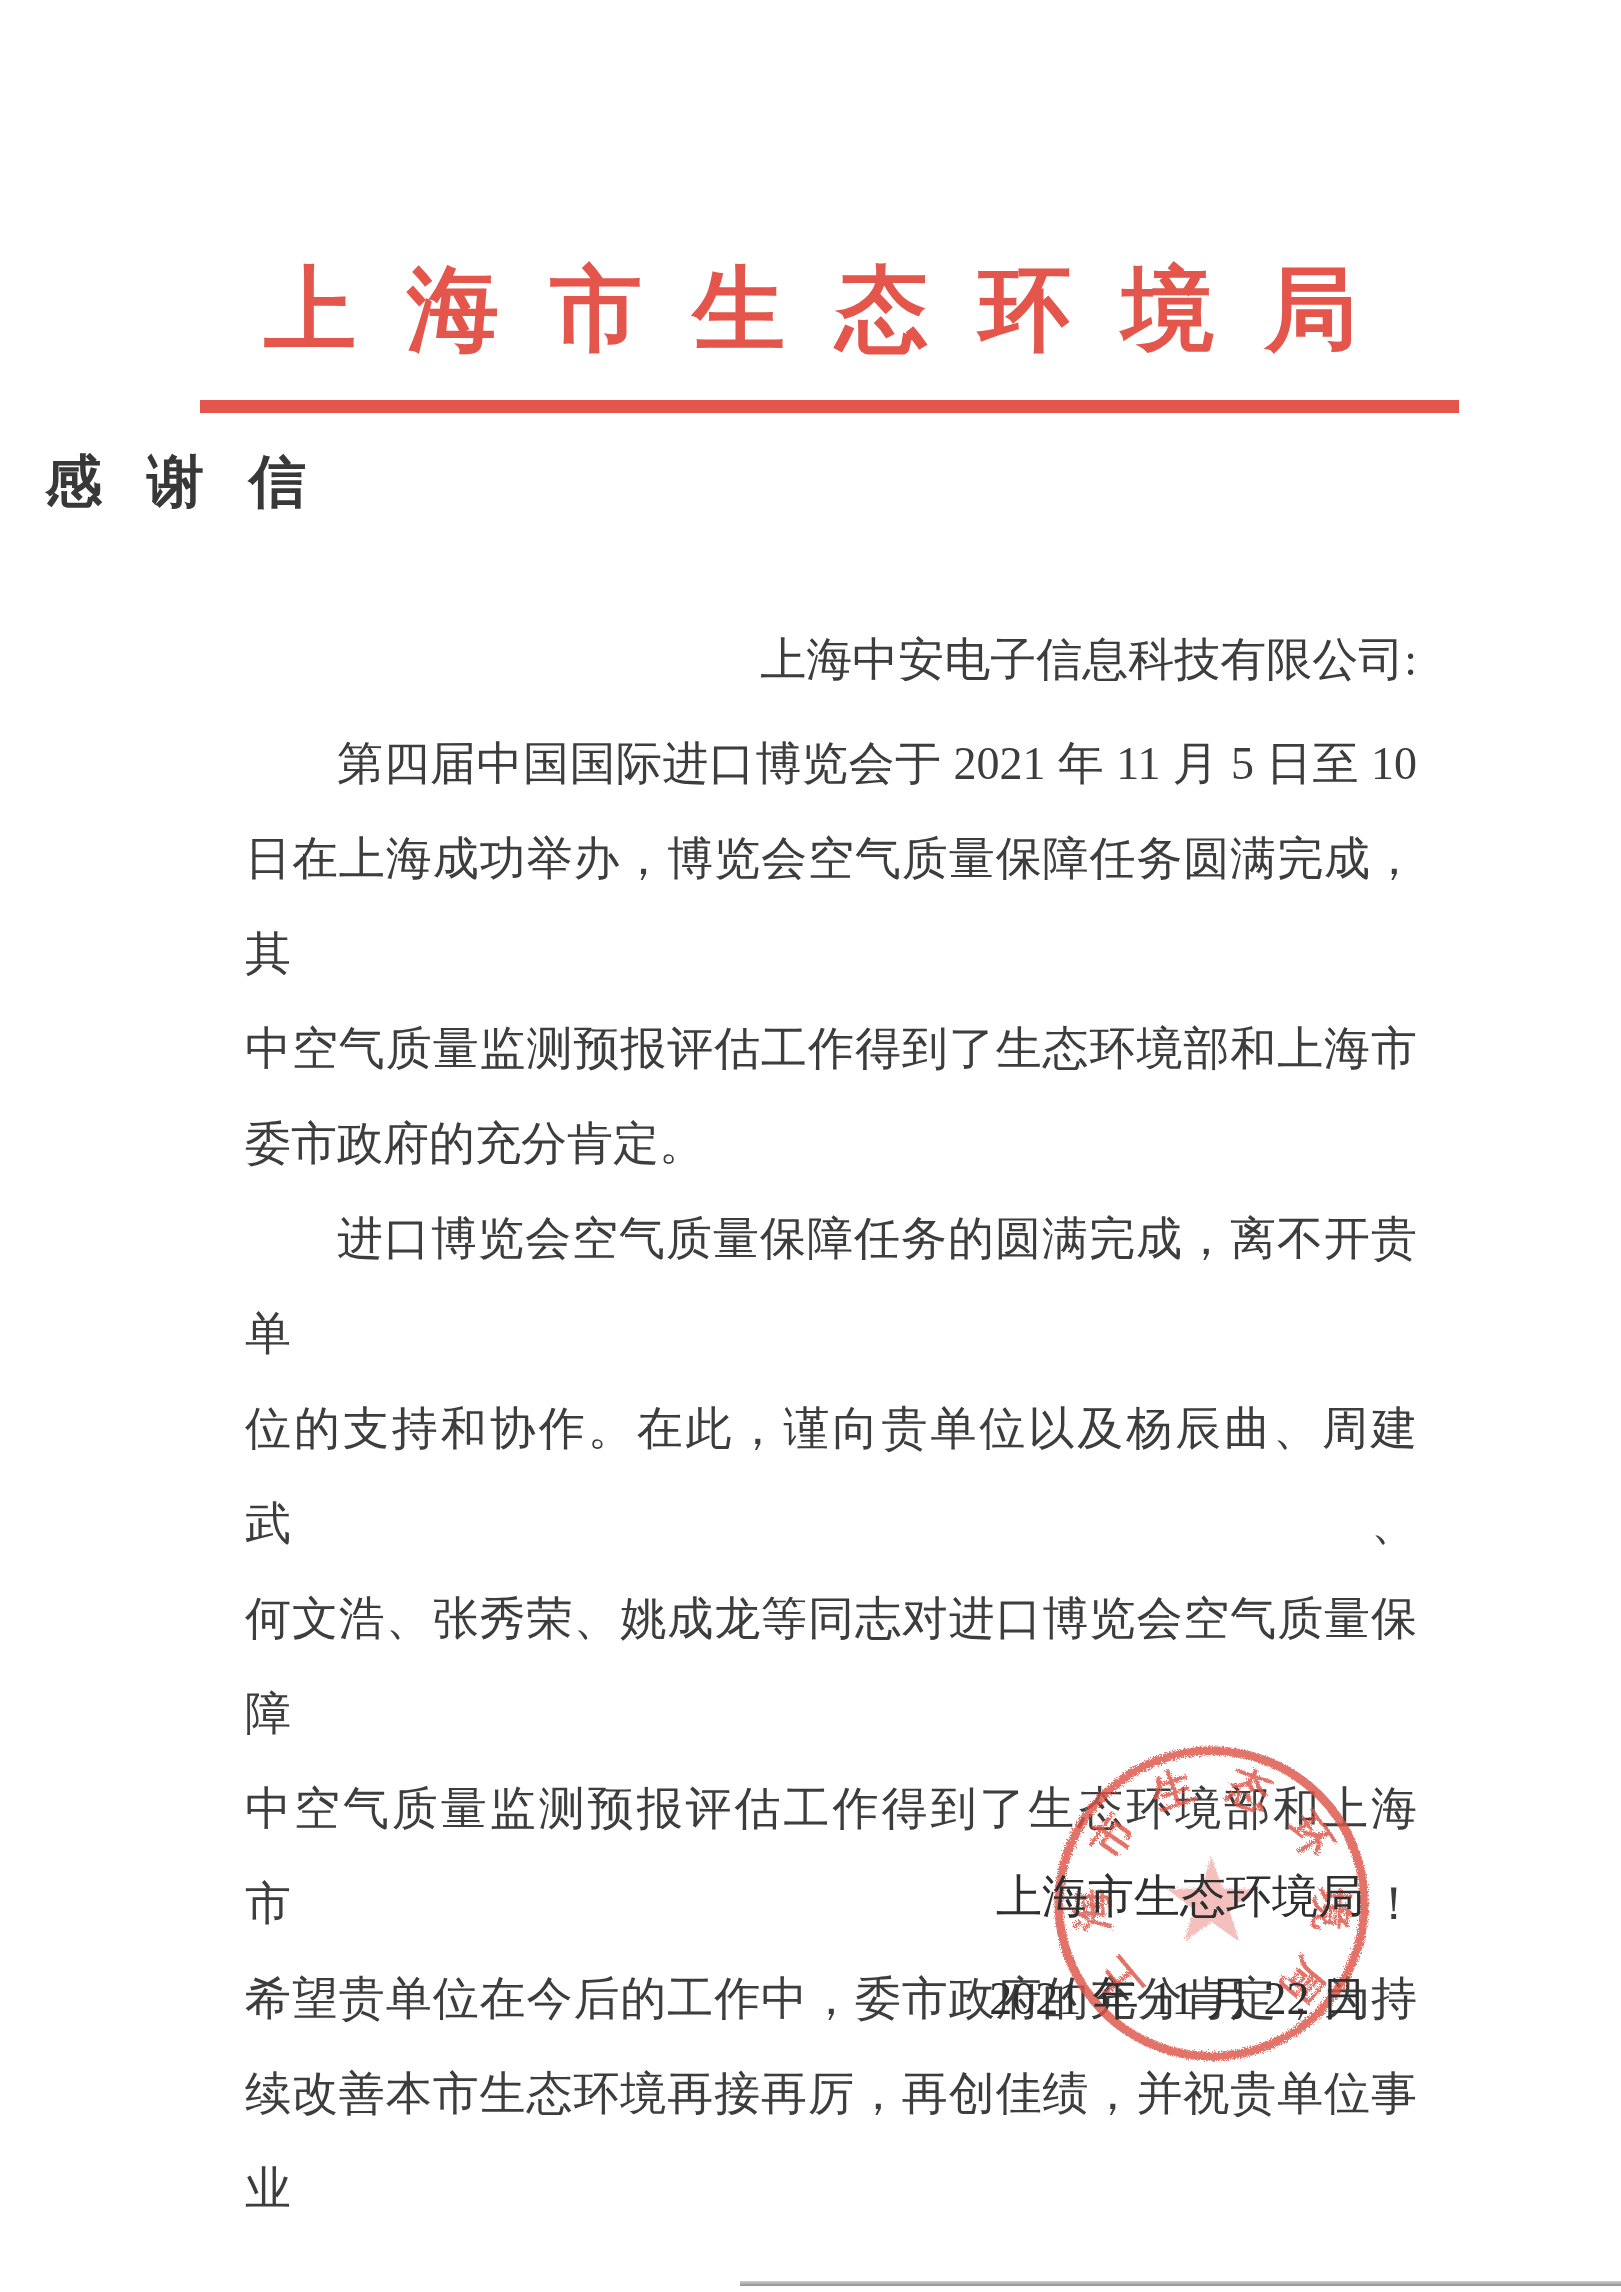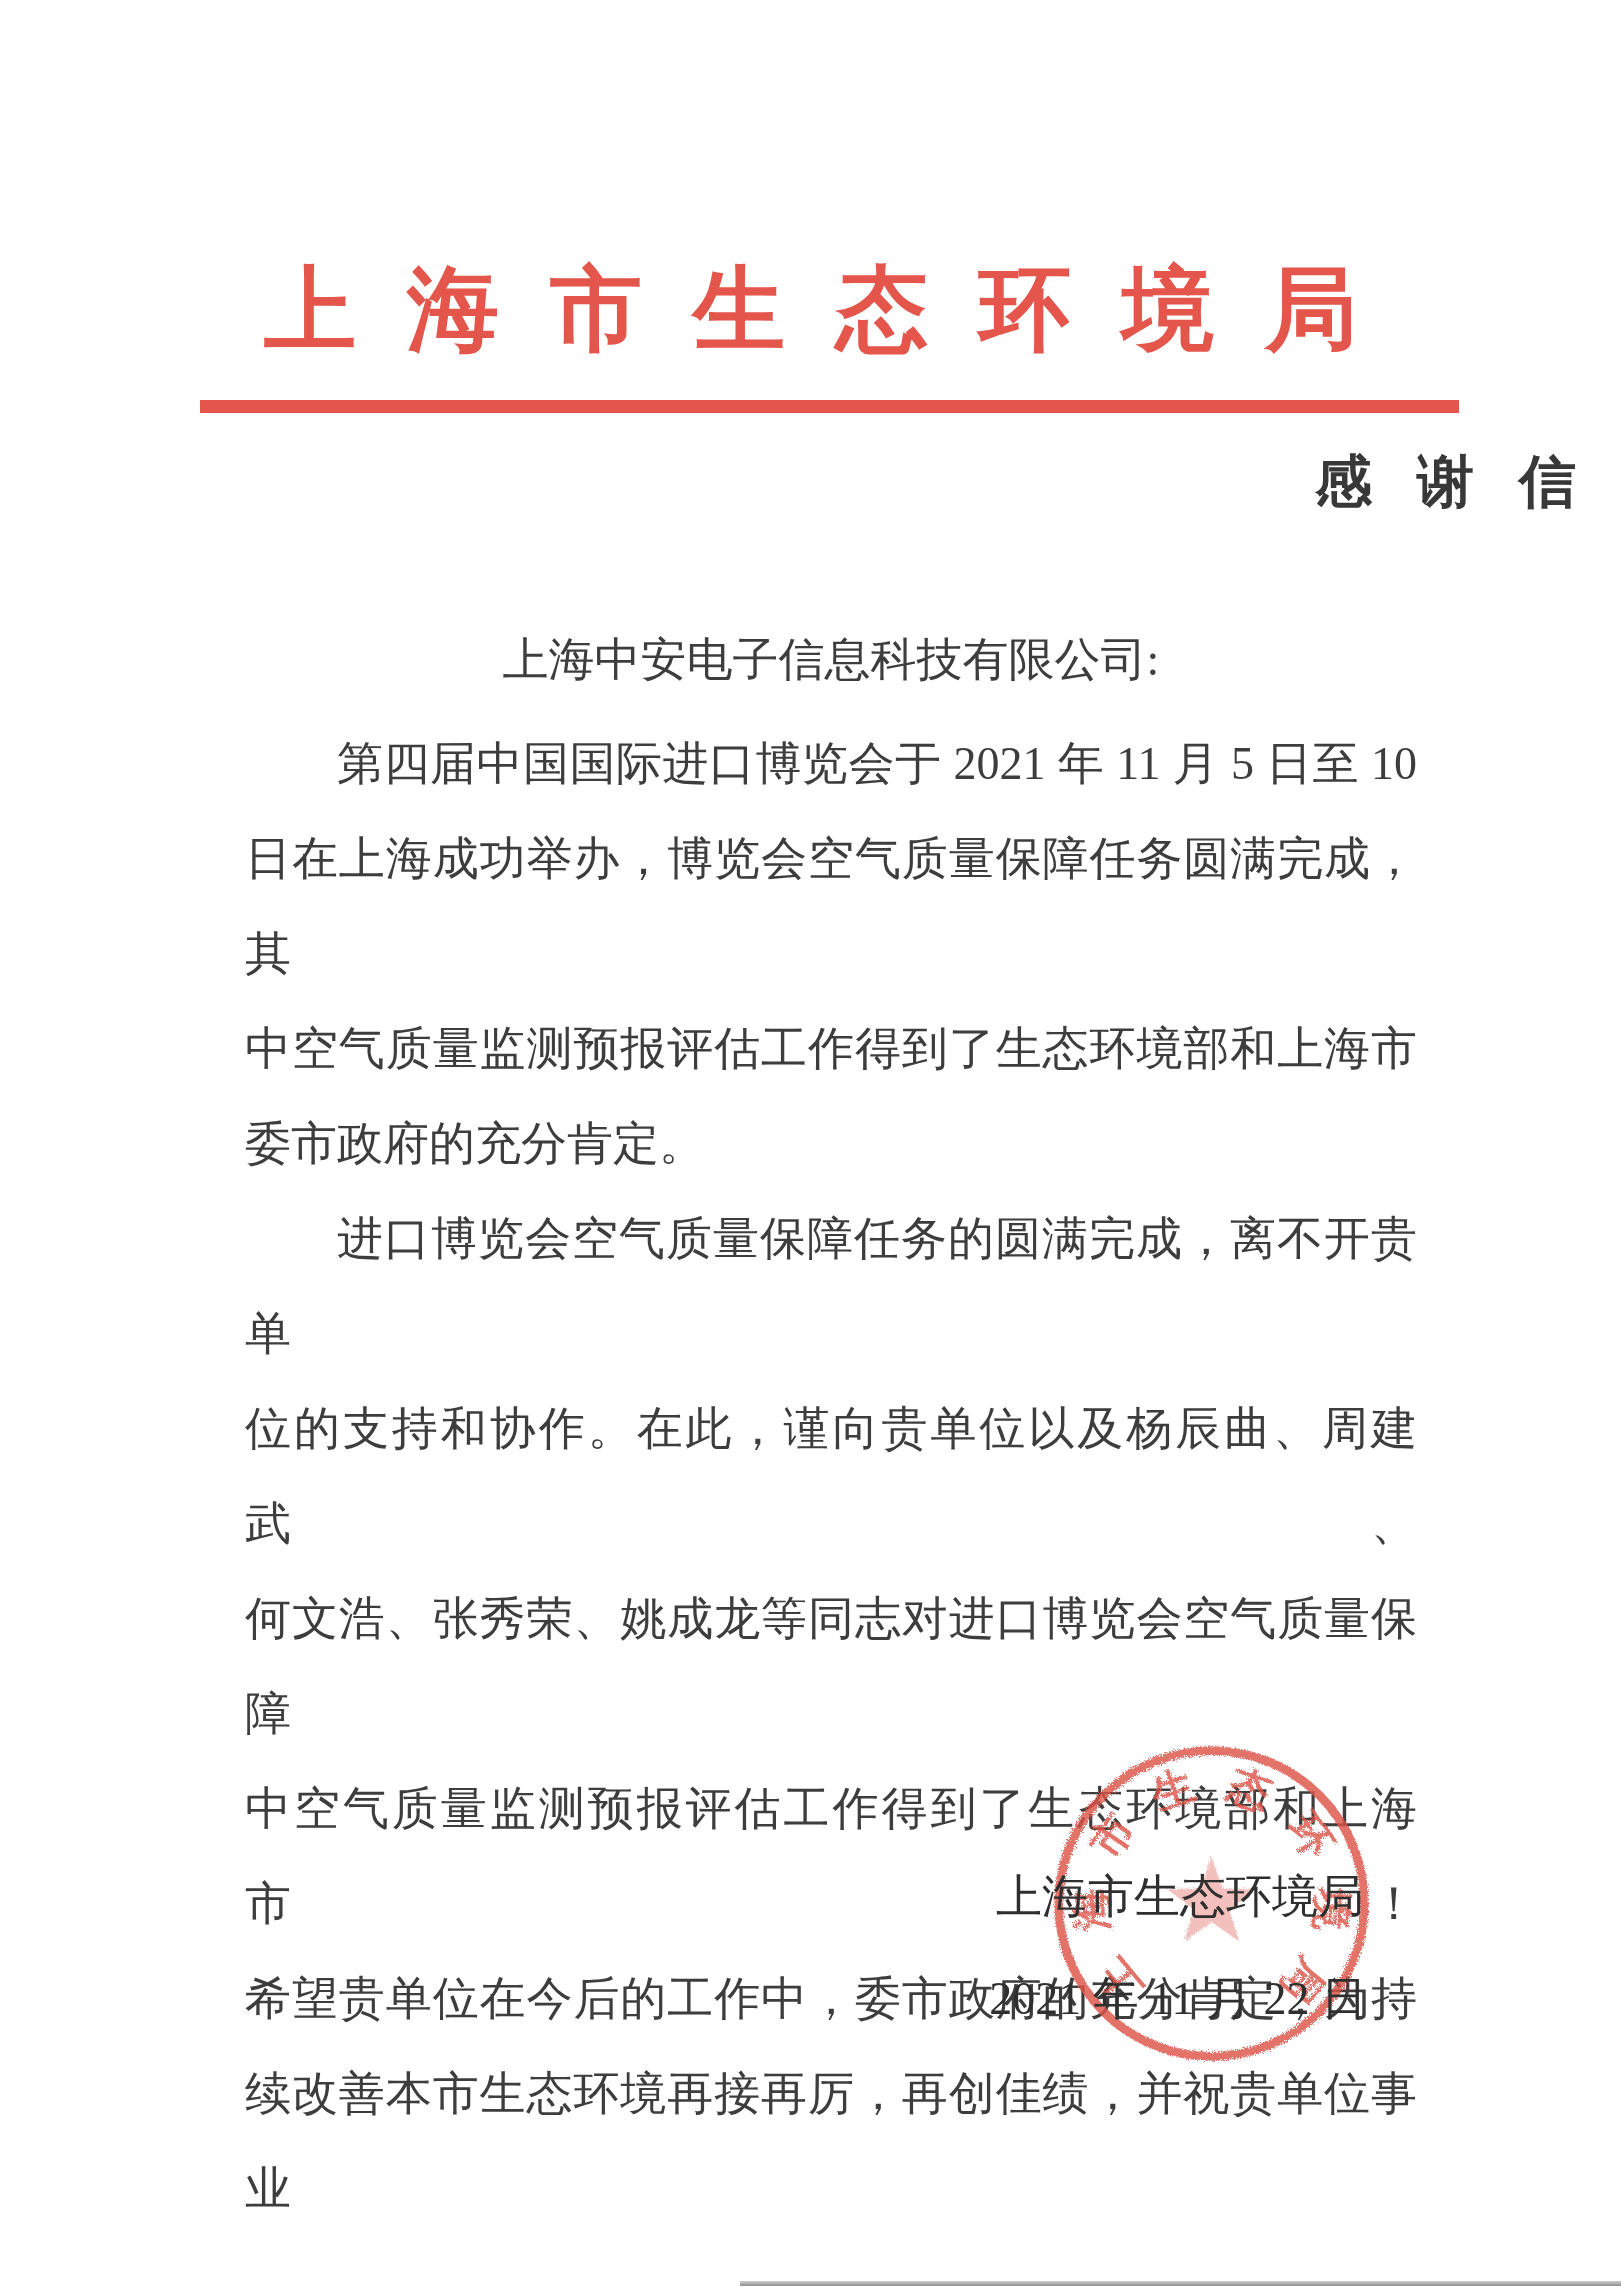--- a/index.html
+++ b/index.html
@@ -26,40 +26,40 @@
   }
   .red-rule{
     position:absolute;
     left:200px;top:400px;
     width:1259px;height:12.7px;
     background:var(--red,#e4564b);
   }
   .letter-title{
     position:absolute;
     left:0;right:0;top:445px;
-    text-align:right;
+    text-align:left;
     font-size:57px;
     line-height:74px;
     font-weight:bold;
     letter-spacing:45px;
     text-indent:45px;
     color:#383838;
     white-space:nowrap;
   }
   .letter-body{
     position:absolute;
     left:245px;top:612px;
     width:1172px;
     font-size:46px;
     color:var(--ink,#3d3d3d);
   }
   .salutation{
     line-height:95px;
     margin-bottom:8.8px;
-    text-align:center;
+    text-align:right;
   }
   .bline{
     line-height:95px;
     text-align:justify;
   }
   .bline.fill{ text-align-last:justify; }
   .bline.ind{ text-indent:92px; }
   .signature-org{
     position:absolute;
     top:1868px;right:257px;

